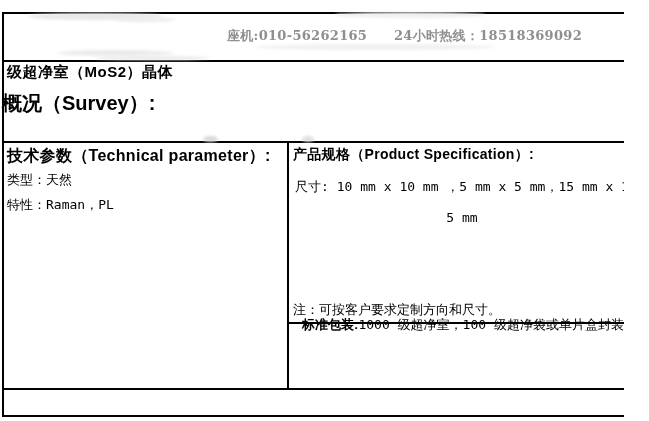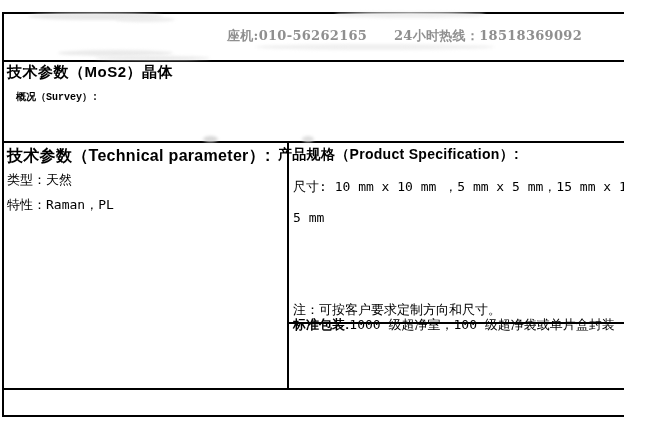--- a/index.html
+++ b/index.html
@@ -4,20 +4,21 @@
 <style>
   html, body { margin: 0; padding: 0; background: #ffffff; }
   .page {
     position: relative;
     width: 624px;
     height: 421px;
     background: var(--background, #ffffff);
     font-family: "Liberation Sans", sans-serif;
     color: var(--text, #000000);
     overflow: hidden;
+    text-align: center;
   }
   
   .table-border {
     position: absolute; left: 2px; top: 12px;
     width: 634px; height: 405px;
     border: 2px solid var(--border, #000000);
     box-sizing: border-box;
   }
   .hline { position: absolute; height: 2px; background: var(--border, #000000); }
   .h-header  { left: 2px;   top: 60px;  width: 634px; }
@@ -46,33 +47,33 @@
     color: var(--contact-text, #8f8f8f);
     letter-spacing: 0.3px;
     white-space: nowrap;
   }
   .contact .hotline { margin-left: 22px; }
   .title {
     position: absolute; left: 7px; top: 63px;
     font-size: 15px; font-weight: bold; letter-spacing: 0.5px;
   }
   .survey {
-    position: absolute; left: 16px; top: 90px;
-    font-size: 10px; font-weight: bold; font-family: Liberation Mono, monospace;
+    position: absolute; left: 2px; top: 90px;
+    font-size: 20px; font-weight: bold;
   }
   .tech-heading {
     position: absolute; left: 7px; top: 146px;
     font-size: 16px; font-weight: bold; letter-spacing: 0.3px;
   }
   .body-mono { font-family: "DejaVu Sans Mono", monospace; }
   .tech-line { position: absolute; left: 7px; font-size: 13px; }
   .tech-line.l1 { top: 171px; }
   .tech-line.l2 { top: 196px; }
   .spec-heading {
-    position: absolute; left: 278px; top: 146px;
+    position: absolute; left: 293px; top: 146px;
     font-size: 14px; font-weight: bold; letter-spacing: 0.3px;
   }
   .size-line {
     position: absolute; left: 293px; top: 171px; width: 338px;
     font-size: 13px; line-height: 31px;
     overflow-wrap: anywhere; word-break: break-all;
   }
   .note-line {
     position: absolute; left: 293px; top: 301px;
     font-size: 13px;
@@ -106,21 +107,21 @@
   <div class="smudge sm5"></div>
   <div class="smudge sm6"></div>
   <div class="smudge sm7"></div>
   <div class="smudge sm8"></div>
 
   <div class="contact">
     <span>座机:010-56262165</span>
     <span class="hotline">24小时热线：18518369092</span>
   </div>
 
-  <div class="title">技术参数（MoS2）晶体</div>
+  <div class="title">级超净室（MoS2）晶体</div>
   <div class="survey">概况（Survey）:</div>
 
   <div class="tech-heading">技术参数（Technical parameter）:</div>
   <div class="tech-line l1 body-mono">类型：天然</div>
   <div class="tech-line l2 body-mono">特性：Raman，PL</div>
 
   <div class="spec-heading">产品规格（Product Specification）:</div>
   <div class="size-line body-mono">尺寸: 10 mm x 10 mm ，5 mm x 5 mm，15 mm x 15 mm</div>
   <div class="note-line body-mono">注：可按客户要求定制方向和尺寸。</div>
   <div class="packaging">

